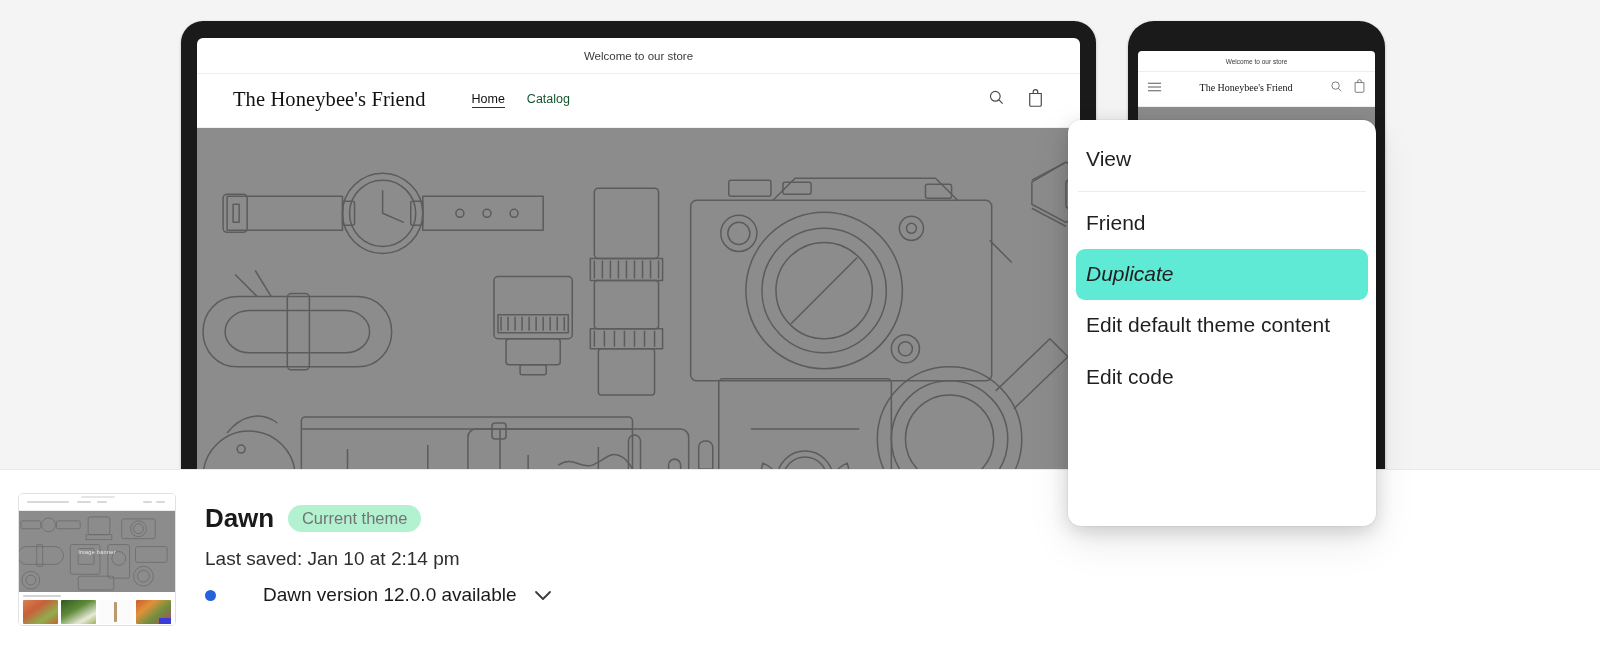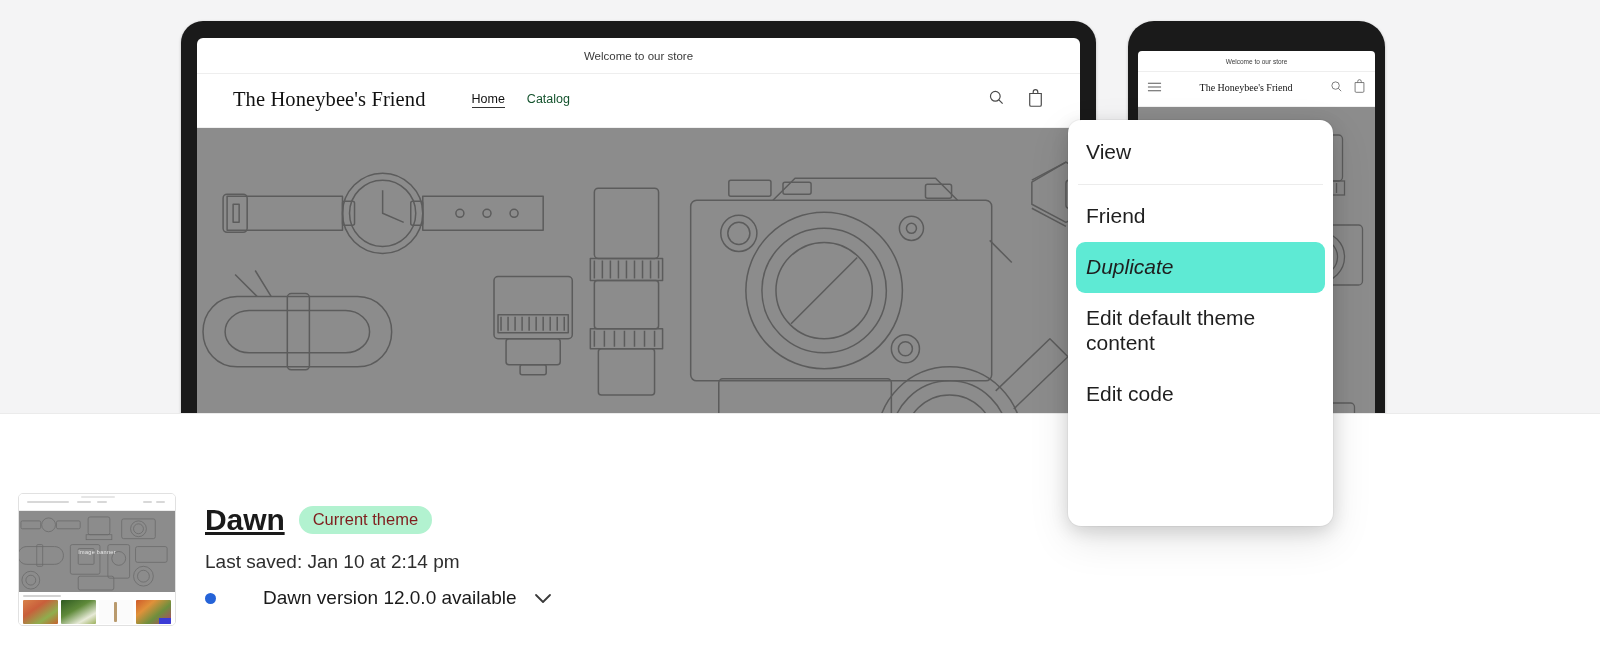--- a/index.html
+++ b/index.html
@@ -8,21 +8,21 @@
     font-family: "Liberation Sans", sans-serif;
     background: #ffffff;
     overflow: hidden;
   }
 
   #app { position: relative; width: 1600px; height: 662px; }
 
   
   .preview-stage {
     position: absolute; left: 0; top: 0;
-    width: 1600px; height: 414px;
+    width: 1600px; height: 470px;
     background: #f4f4f5;
     border-bottom: 1px solid #ebebeb;
     overflow: hidden;
   }
 
   
   .device-desktop {
     position: absolute; left: 181px; top: 21px;
     width: 915px; height: 470px;
     background: #1a1a1a;
@@ -137,40 +137,40 @@
   .thumb-prod { flex: 1; border-radius: 1px; position: relative; overflow: hidden; }
   .p1 { background: linear-gradient(145deg,#d8824a 0%,#c95f3b 35%,#8fae4e 70%,#c6632f 100%); }
   .p2 { background: linear-gradient(150deg,#2f5a21 0%,#5f8a3a 40%,#e7ead8 75%,#9bb05c 100%); }
   .p3 { background: #fbfbfb; }
   .p3::after { content:""; position:absolute; left:46%; top:8%; width:8%; height:84%; background:#b99a6d; border-radius:1px; }
   .p4 { background: linear-gradient(140deg,#cf5b2a 0%,#e0913a 30%,#6d8f3d 62%,#b93f6a 100%); }
   .p4::after { content:""; position:absolute; right:0; bottom:0; width:34%; height:26%; background:#3b3bd6; }
 
   .theme-meta { position: absolute; left: 205px; top: 32px; }
   .theme-title-row { display: flex; align-items: center; gap: 14px; }
-  .theme-name { font-size: 30px; font-weight: bold; color: #1a1a1a; letter-spacing: -0.1px; text-decoration: underline; }
+  .theme-name { font-size: 26px; font-weight: bold; color: #1a1a1a; letter-spacing: -0.1px; }
   .badge-current {
-    background: #b2f2d0; color: #7f1d1d;
+    background: #b2f2d0; color: #737373;
     font-size: 16.5px; padding: 5px 14px 6px; border-radius: 18px;
     line-height: 1;
   }
   .theme-saved { margin-top: 14px; font-size: 19px; color: #2e2e2e; }
   .theme-version-row { margin-top: 14px; display: flex; align-items: center; gap: 11px; }
   .dot-blue { width: 11px; height: 11px; border-radius: 50%; background: #2563d8; flex: none; }
   .version-text { font-size: 19px; color: #1a1a1a; margin-left: 36px; }
   .chev-down { margin-left: 6px; display: inline-flex; }
 
   
   .popover {
     position: absolute; left: 1068px; top: 120px;
-    width: 265px; height: 406px;
+    width: 308px; height: 406px;
     background: #ffffff;
     border-radius: 13px;
     box-shadow: 0 0 0 1px rgba(0,0,0,0.035), 0 5px 18px rgba(0,0,0,0.14), 0 14px 42px rgba(0,0,0,0.10);
-    padding: 7px 8px;
+    padding: 14px 8px;
     z-index: 20;
   }
   .menu-item {
     display: block; width: 100%; text-align: left;
     font-size: 21px; color: #1f1f1f;
     font-family: "Liberation Sans", sans-serif;
     background: transparent; border: none;
     padding: 13px 10px 14px 10px;
     border-radius: 9px;
     cursor: pointer;

